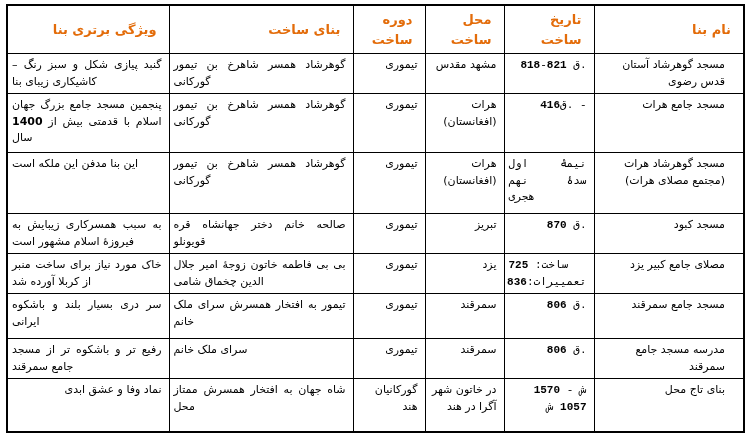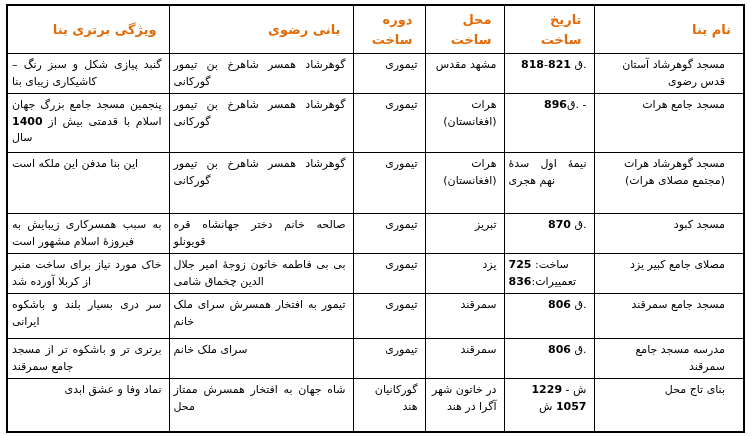--- a/index.html
+++ b/index.html
@@ -52,20 +52,21 @@
     text-align-last: left;
   }
   tbody tr:nth-child(8) td.col-feature {
     text-align: center;
     text-align-last: right;
   }
   td.col-date {
     direction: ltr;
     text-align: right;
     white-space: pre-line;
+    font-family: Liberation Mono, monospace;
   }
   tbody tr:nth-child(3) td.col-date {
     direction: rtl;
     text-align: justify;
     text-align-last: left;
   }
   tbody tr:nth-child(5) td.col-date {
     direction: rtl;
     text-align: right;
     text-align-last: left;
@@ -94,36 +95,36 @@
       <col style="width:72px">
       <col style="width:184px">
       <col style="width:162px">
     </colgroup>
     <thead>
       <tr>
         <th>نام بنا</th>
         <th>تاریخ ساخت</th>
         <th>محل ساخت</th>
         <th>دوره ساخت</th>
-        <th>بانی رضوی</th>
+        <th>بنای ساخت</th>
         <th>ویژگی برتری بنا</th>
       </tr>
     </thead>
     <tbody>
       <tr>
         <td class="col-name">مسجد گوهرشاد آستان قدس رضوی</td>
         <td class="col-date"><b>818</b>-<b>821</b> ق.</td>
         <td class="col-place">مشهد مقدس</td>
         <td class="col-period">تیموری</td>
         <td class="col-builder">گوهرشاد همسر شاهرخ بن تیمور گورکانی</td>
         <td class="col-feature">گنبد پیازی شکل و سبز رنگ – کاشیکاری زیبای بنا</td>
       </tr>
       <tr>
         <td class="col-name">مسجد جامع هرات</td>
-        <td class="col-date"><b>896</b>ق. -</td>
+        <td class="col-date"><b>416</b>ق. -</td>
         <td class="col-place">هرات (افغانستان)</td>
         <td class="col-period">تیموری</td>
         <td class="col-builder">گوهرشاد همسر شاهرخ بن تیمور گورکانی</td>
         <td class="col-feature">پنجمین مسجد جامع بزرگ جهان اسلام با قدمتی بیش از <b>1400</b> سال</td>
       </tr>
       <tr>
         <td class="col-name">مسجد گوهرشاد هرات (مجتمع مصلای هرات)</td>
         <td class="col-date">نیمۀ اول سدۀ نهم هجری</td>
         <td class="col-place">هرات (افغانستان)</td>
         <td class="col-period">تیموری</td>
@@ -154,25 +155,25 @@
         <td class="col-period">تیموری</td>
         <td class="col-builder">تیمور به افتخار همسرش سرای ملک خانم</td>
         <td class="col-feature">سر دری بسیار بلند و باشکوه ایرانی</td>
       </tr>
       <tr>
         <td class="col-name">مدرسه مسجد جامع سمرقند</td>
         <td class="col-date"><b>806</b> ق.</td>
         <td class="col-place">سمرقند</td>
         <td class="col-period">تیموری</td>
         <td class="col-builder">سرای ملک خانم</td>
-        <td class="col-feature">برتری تر و باشکوه تر از مسجد جامع سمرقند</td>
+        <td class="col-feature">رفیع تر و باشکوه تر از مسجد جامع سمرقند</td>
       </tr>
       <tr>
         <td class="col-name">بنای تاج محل</td>
-        <td class="col-date"><b>1229</b> ش - <b>1057</b> ش</td>
+        <td class="col-date"><b>1570</b> ش - <b>1057</b> ش</td>
         <td class="col-place">در خاتون شهر آگرا در هند</td>
         <td class="col-period">گورکانیان هند</td>
         <td class="col-builder">شاه جهان به افتخار همسرش ممتاز محل</td>
         <td class="col-feature">نماد وفا و عشق ابدی</td>
       </tr>
     </tbody>
   </table>
 
 </div>
 

